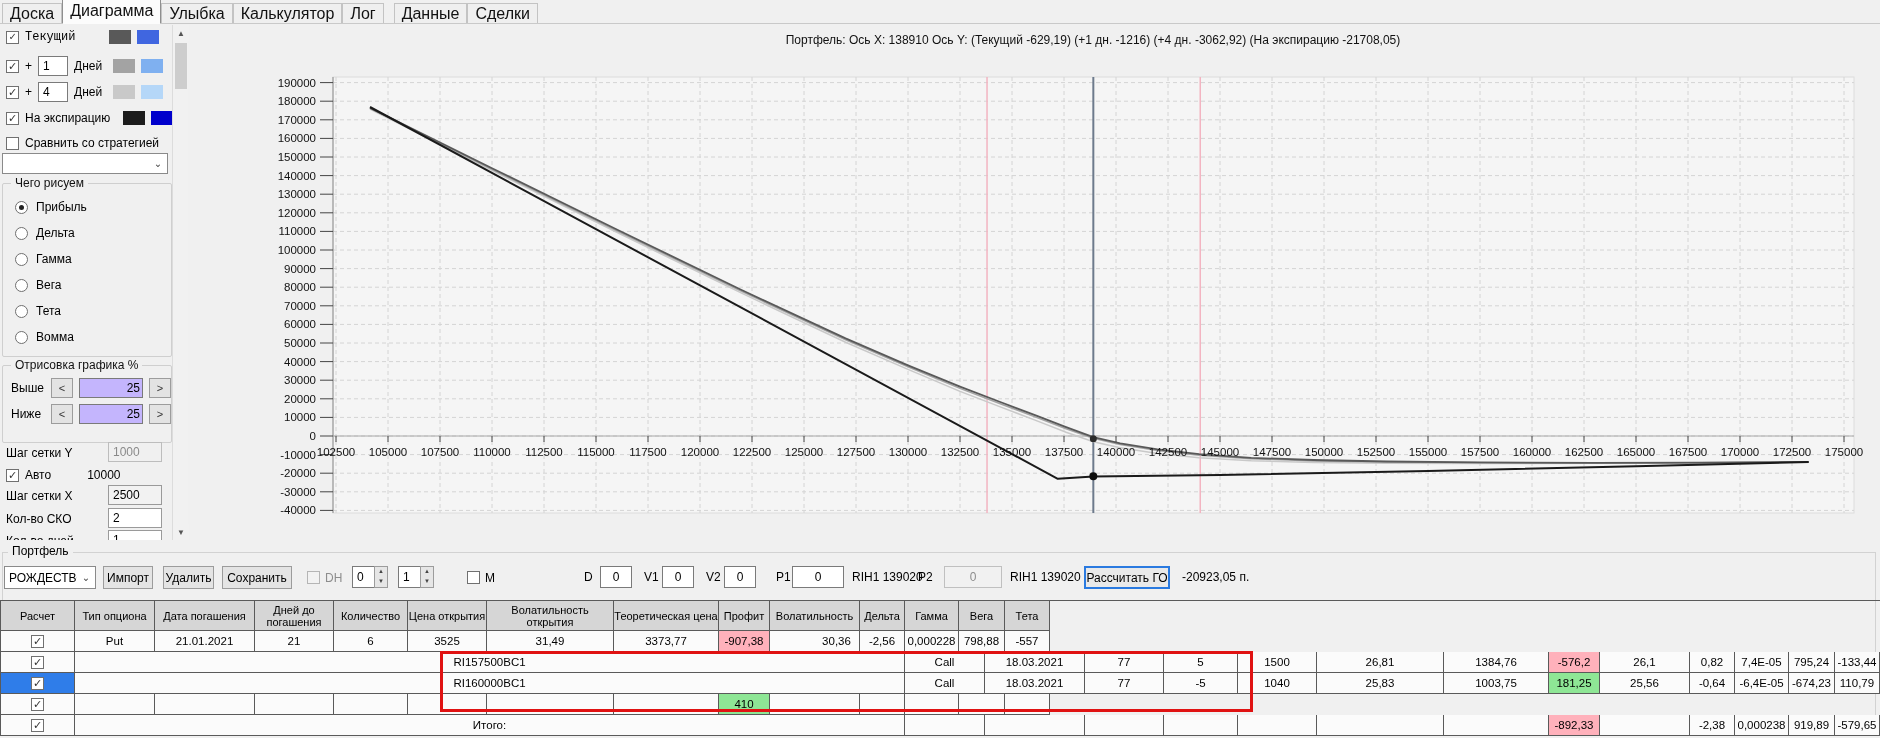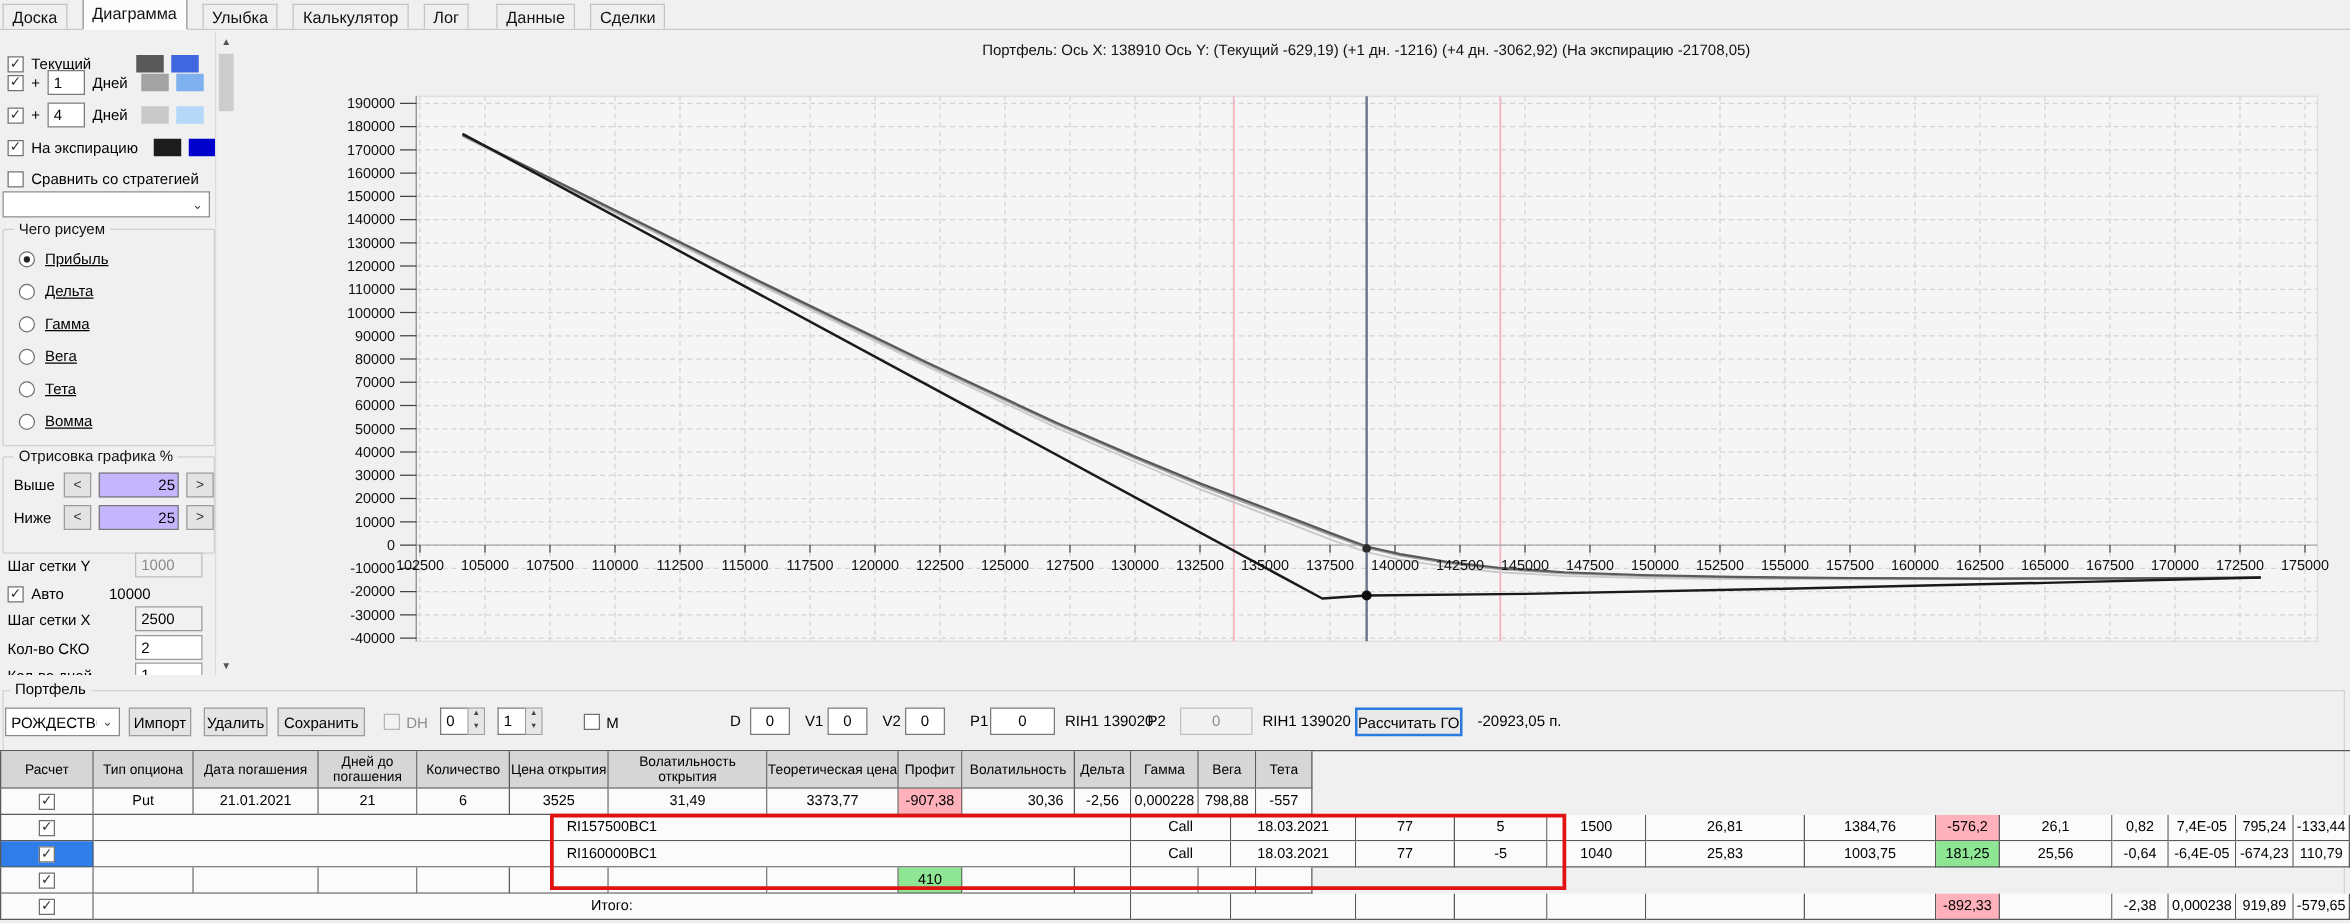--- a/index.html
+++ b/index.html
@@ -1,42 +1,42 @@
 <!DOCTYPE html>
 <html><head>
 <meta charset="utf-8">
 <style>
   html,body{margin:0;padding:0;background:#e8e8e8;}
   #root{position:relative;width:1880px;height:738px;background:#f0f0f0;overflow:hidden;
         font-family:"Liberation Sans",sans-serif;font-size:12px;color:#000;}
   
   #tabbar{position:absolute;left:0;top:0;width:1880px;height:24px;background:#f0f0f0;
           border-bottom:1px solid #c9c9c9;display:flex;align-items:flex-end;padding-left:2px;box-sizing:border-box;}
-  .tab{height:19px;line-height:19px;padding:0 7px;font-size:13px;border:1px solid #c3c3c3;border-bottom:none;
-       background:#efefef;margin-right:12px;color:#111;}
+  .tab{height:19px;line-height:19px;padding:0 7px;font-size:16px;border:1px solid #c3c3c3;border-bottom:none;
+       background:#efefef;margin-right:0;color:#111;}
   .tab.active{height:23px;line-height:22px;background:#fcfcfc;border:1px solid #8f8f8f;border-bottom:1px solid #fcfcfc;
        margin-bottom:-1px;z-index:2;}
   .tab:nth-child(6){margin-left:10px;}
   
   #sidebar{position:absolute;left:0;top:25px;width:172px;height:515px;overflow:hidden;}
   .srow{position:absolute;left:6px;display:flex;align-items:center;gap:6px;height:20px;}
   .cb{width:13px;height:13px;background:#fff;border:1px solid #707070;box-sizing:border-box;flex:0 0 auto;
       font-size:11px;line-height:11px;text-align:center;color:#333;}
   .cb.checked::before{content:"\2713";}
   .cb.disabled{background:#f2f2f2;border-color:#b5b5b5;}
   .swatch{width:22px;height:14px;flex:0 0 auto;}
   .dinput{width:30px;height:20px;border:1px solid #7a7a7a;text-align:left;padding:0 4px;font:12px "Liberation Sans",sans-serif;box-sizing:border-box;background:#fff;}
   .combo{height:21px;border:1px solid #8a8a8a;background:#fff;display:flex;align-items:center;box-sizing:border-box;}
   .combo .ctext{flex:1;padding:0 4px;overflow:hidden;white-space:nowrap;}
   .combo .carrow{width:18px;text-align:center;color:#444;font-size:10px;}
   .groupbox{position:absolute;border:1px solid #cfcfcf;border-radius:2px;}
   .gb-label{position:absolute;top:-8px;left:8px;background:#f0f0f0;padding:0 4px;font-size:12px;color:#111;}
   .radio{width:13px;height:13px;border:1px solid #707070;border-radius:50%;background:#fff;position:relative;flex:0 0 auto;box-sizing:border-box;}
   .radio.sel::after{content:"";position:absolute;left:3px;top:3px;width:5px;height:5px;border-radius:50%;background:#222;}
-  .rrow{display:flex;align-items:center;gap:8px;height:26px;padding-left:12px;text-decoration:underline;}
+  .rrow{display:flex;align-items:center;gap:8px;height:26px;padding-left:12px;}
   .smallbtn{width:22px;height:20px;background:#e3e3e3;border:1px solid #9c9c9c;font-size:11px;color:#333;
             display:inline-flex;align-items:center;justify-content:center;box-sizing:border-box;}
   .numbox{height:20px;border:1px solid #7a7a7a;background:#c4b5fd;text-align:right;font:12px "Liberation Sans",sans-serif;box-sizing:border-box;}
   .fldlabel{position:absolute;left:6px;font-size:12px;}
   .fldinput{position:absolute;left:108px;width:54px;height:20px;border:1px solid #9a9a9a;text-align:left;padding:0 4px;
             font:12px "Liberation Sans",sans-serif;box-sizing:border-box;background:#fff;}
   .fldinput.dis{background:#f0f0f0;color:#8a8a8a;border-color:#bdbdbd;}
   
   #sb-scroll{position:absolute;left:172px;top:25px;width:16px;height:515px;background:#f1f1f1;border-left:1px solid #dcdcdc;box-sizing:border-box;}
   .sb-arrow{position:absolute;left:0;width:16px;height:16px;background:#f1f1f1;color:#555;font-size:8px;
@@ -85,21 +85,21 @@
       <div class="tab">Доска</div>
       <div class="tab active">Диаграмма</div>
       <div class="tab">Улыбка</div>
       <div class="tab">Калькулятор</div>
       <div class="tab">Лог</div>
       <div class="tab">Данные</div>
       <div class="tab">Сделки</div>
     </div>
 
   <div id="sidebar">
-    <div class="srow" style="top:16px;">
+    <div class="srow" style="top:2px;font-family:Liberation Mono, monospace;">
       <span class="cb checked"></span>
       <span style="width:78px;">Текущий</span>
       <span class="swatch" style="background: rgb(89, 89, 89);"></span>
       <span class="swatch" style="background: rgb(64, 102, 224);"></span>
     </div>
     <div class="srow" style="top:31px;">
       <span class="cb checked"></span>
       <span>+</span>
       <input class="dinput" value="1" style="">
       <span style="width:33px;">Дней</span>

